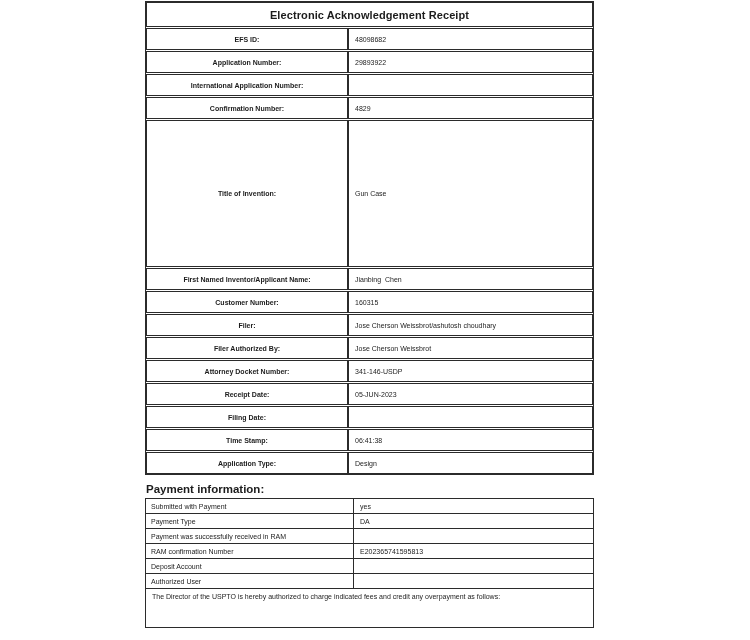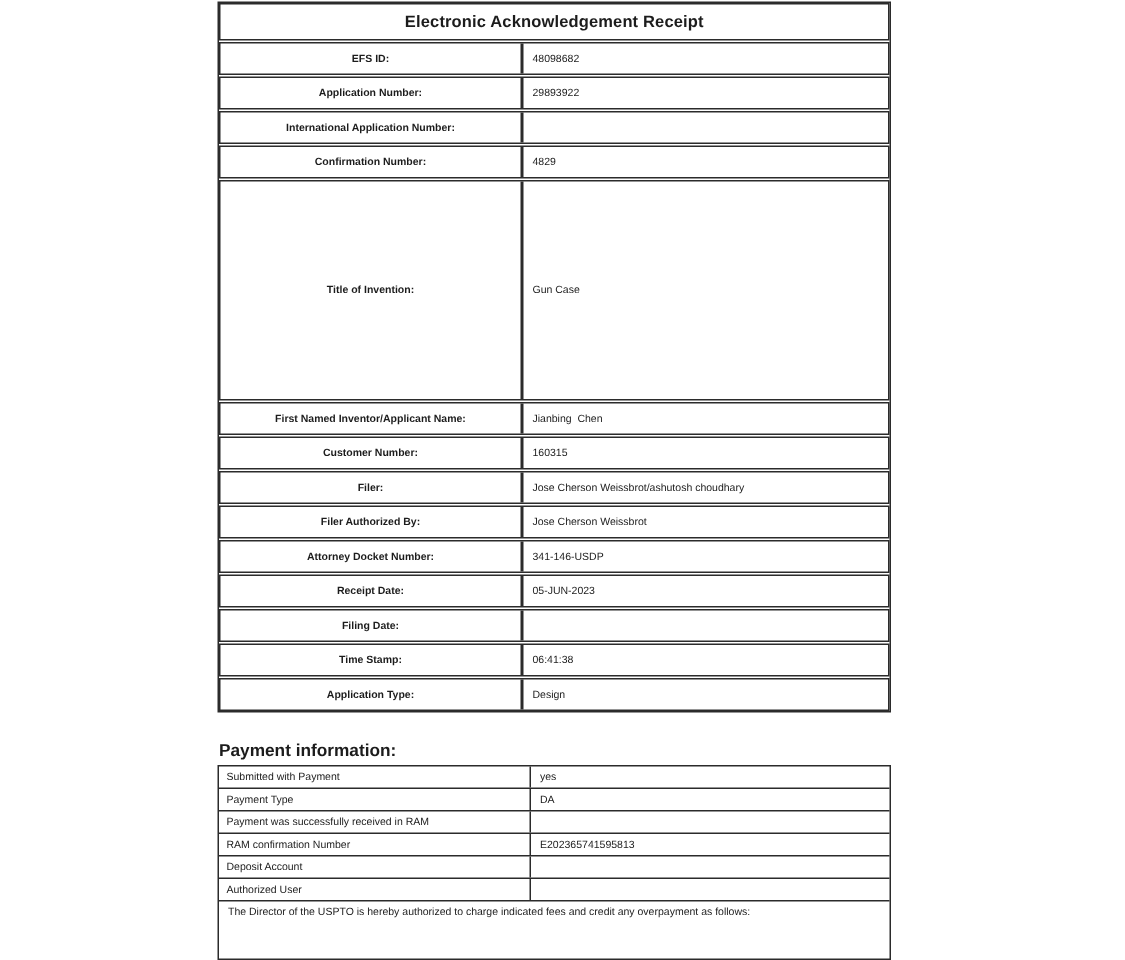--- a/index.html
+++ b/index.html
@@ -60,21 +60,21 @@
     border-left: 1px solid #2b2b2b;
     display: flex;
     align-items: center;
     padding-left: 6px;
     font-size: 7px;
     white-space: pre-wrap;
   }
 
   
   .pay-heading {
-    margin: 20px 0 3px 1px;
+    margin: 8px 0 3px 1px;
     font-size: 11.5px;
     font-weight: 700;
   }
   .pay-table {
     border: 1.5px solid #2b2b2b;
     background: #ffffff;
   }
   .p-row {
     display: flex;
     height: 14px;

